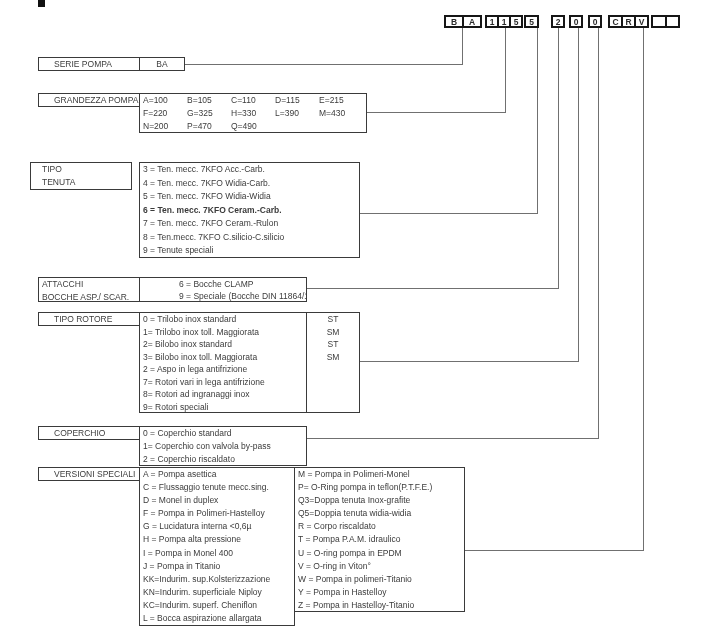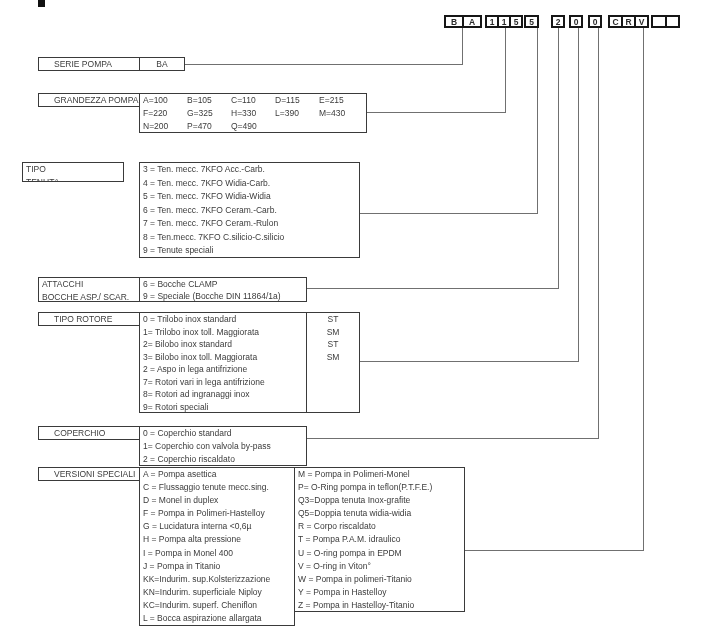--- a/index.html
+++ b/index.html
@@ -25,24 +25,24 @@
   .lbl{padding-left:15px;}
   .value-box{display:flex;align-items:center;justify-content:center;}
   .legend-row{display:block;padding-left:3px;white-space:nowrap;overflow:hidden;}
   .legend-row.center{padding-left:0;text-align:center;}
   .col-cell{display:inline-block;width:44px;}
   
   #lbl-serie{left:38px;top:57px;width:102px;height:14px;}
   #box-serie-value{left:139px;top:57px;width:46px;height:14px;}
   #lbl-grandezza{left:38px;top:93px;width:102px;height:14px;}
   #box-grandezza{left:139px;top:93px;width:228px;height:40px;}
-  #lbl-tenuta{left:22px;top:162px;width:102px;height:20px;}
+  #lbl-tenuta{left:30px;top:162px;width:102px;height:28px;padding-left:8px;}
   #box-tenuta{left:139px;top:162px;width:221px;height:96px;}
   #lbl-attacchi{left:38px;top:277px;width:102px;height:25px;}
-  #box-attacchi{left:139px;top:277px;width:168px;height:25px;}
+  #box-attacchi{left:139px;top:277px;width:168px;height:25px;padding-left:36px;}
   #lbl-rotore{left:38px;top:312px;width:102px;height:14px;}
   #box-rotore{left:139px;top:312px;width:168px;height:101px;}
   #box-rotore-tags{left:306px;top:312px;width:54px;height:101px;}
   #lbl-coperchio{left:38px;top:426px;width:102px;height:14px;}
   #box-coperchio{left:139px;top:426px;width:168px;height:40px;}
   #lbl-versioni{left:38px;top:467px;width:102px;height:14px;}
   #box-versioni-left{left:139px;top:467px;width:156px;height:159px;}
   #box-versioni-right{left:294px;top:467px;width:171px;height:145px;}
 </style>
 </head>
@@ -105,21 +105,21 @@
     </div>
 
   <div class="box" id="lbl-tenuta">
     <div class="legend-row">TIPO</div>
     <div class="legend-row">TENUTA</div>
   </div>
   <div class="box" id="box-tenuta">
       <div class="legend-row" style="height: 13.5px; line-height: 13.5px;">3 = Ten. mecc. 7KFO Acc.-Carb.</div>
       <div class="legend-row" style="height: 13.5px; line-height: 13.5px;">4 = Ten. mecc. 7KFO Widia-Carb.</div>
       <div class="legend-row" style="height: 13.5px; line-height: 13.5px;">5 = Ten. mecc. 7KFO Widia-Widia</div>
-      <div class="legend-row" style="height: 13.5px; line-height: 13.5px;">6 = Ten. mecc. 7KFO Ceram.-Carb.</div>
+      <div class="legend-row" style="height: 13.5px; line-height: 13.5px; font-weight: bold;">6 = Ten. mecc. 7KFO Ceram.-Carb.</div>
       <div class="legend-row" style="height: 13.5px; line-height: 13.5px;">7 = Ten. mecc. 7KFO Ceram.-Rulon</div>
       <div class="legend-row" style="height: 13.5px; line-height: 13.5px;">8 = Ten.mecc. 7KFO C.silicio-C.silicio</div>
       <div class="legend-row" style="height: 13.5px; line-height: 13.5px;">9 = Tenute speciali</div>
     </div>
 
   <div class="box" id="lbl-attacchi">
     <div class="legend-row">ATTACCHI</div>
     <div class="legend-row">BOCCHE ASP./ SCAR.</div>
   </div>
   <div class="box" id="box-attacchi">

